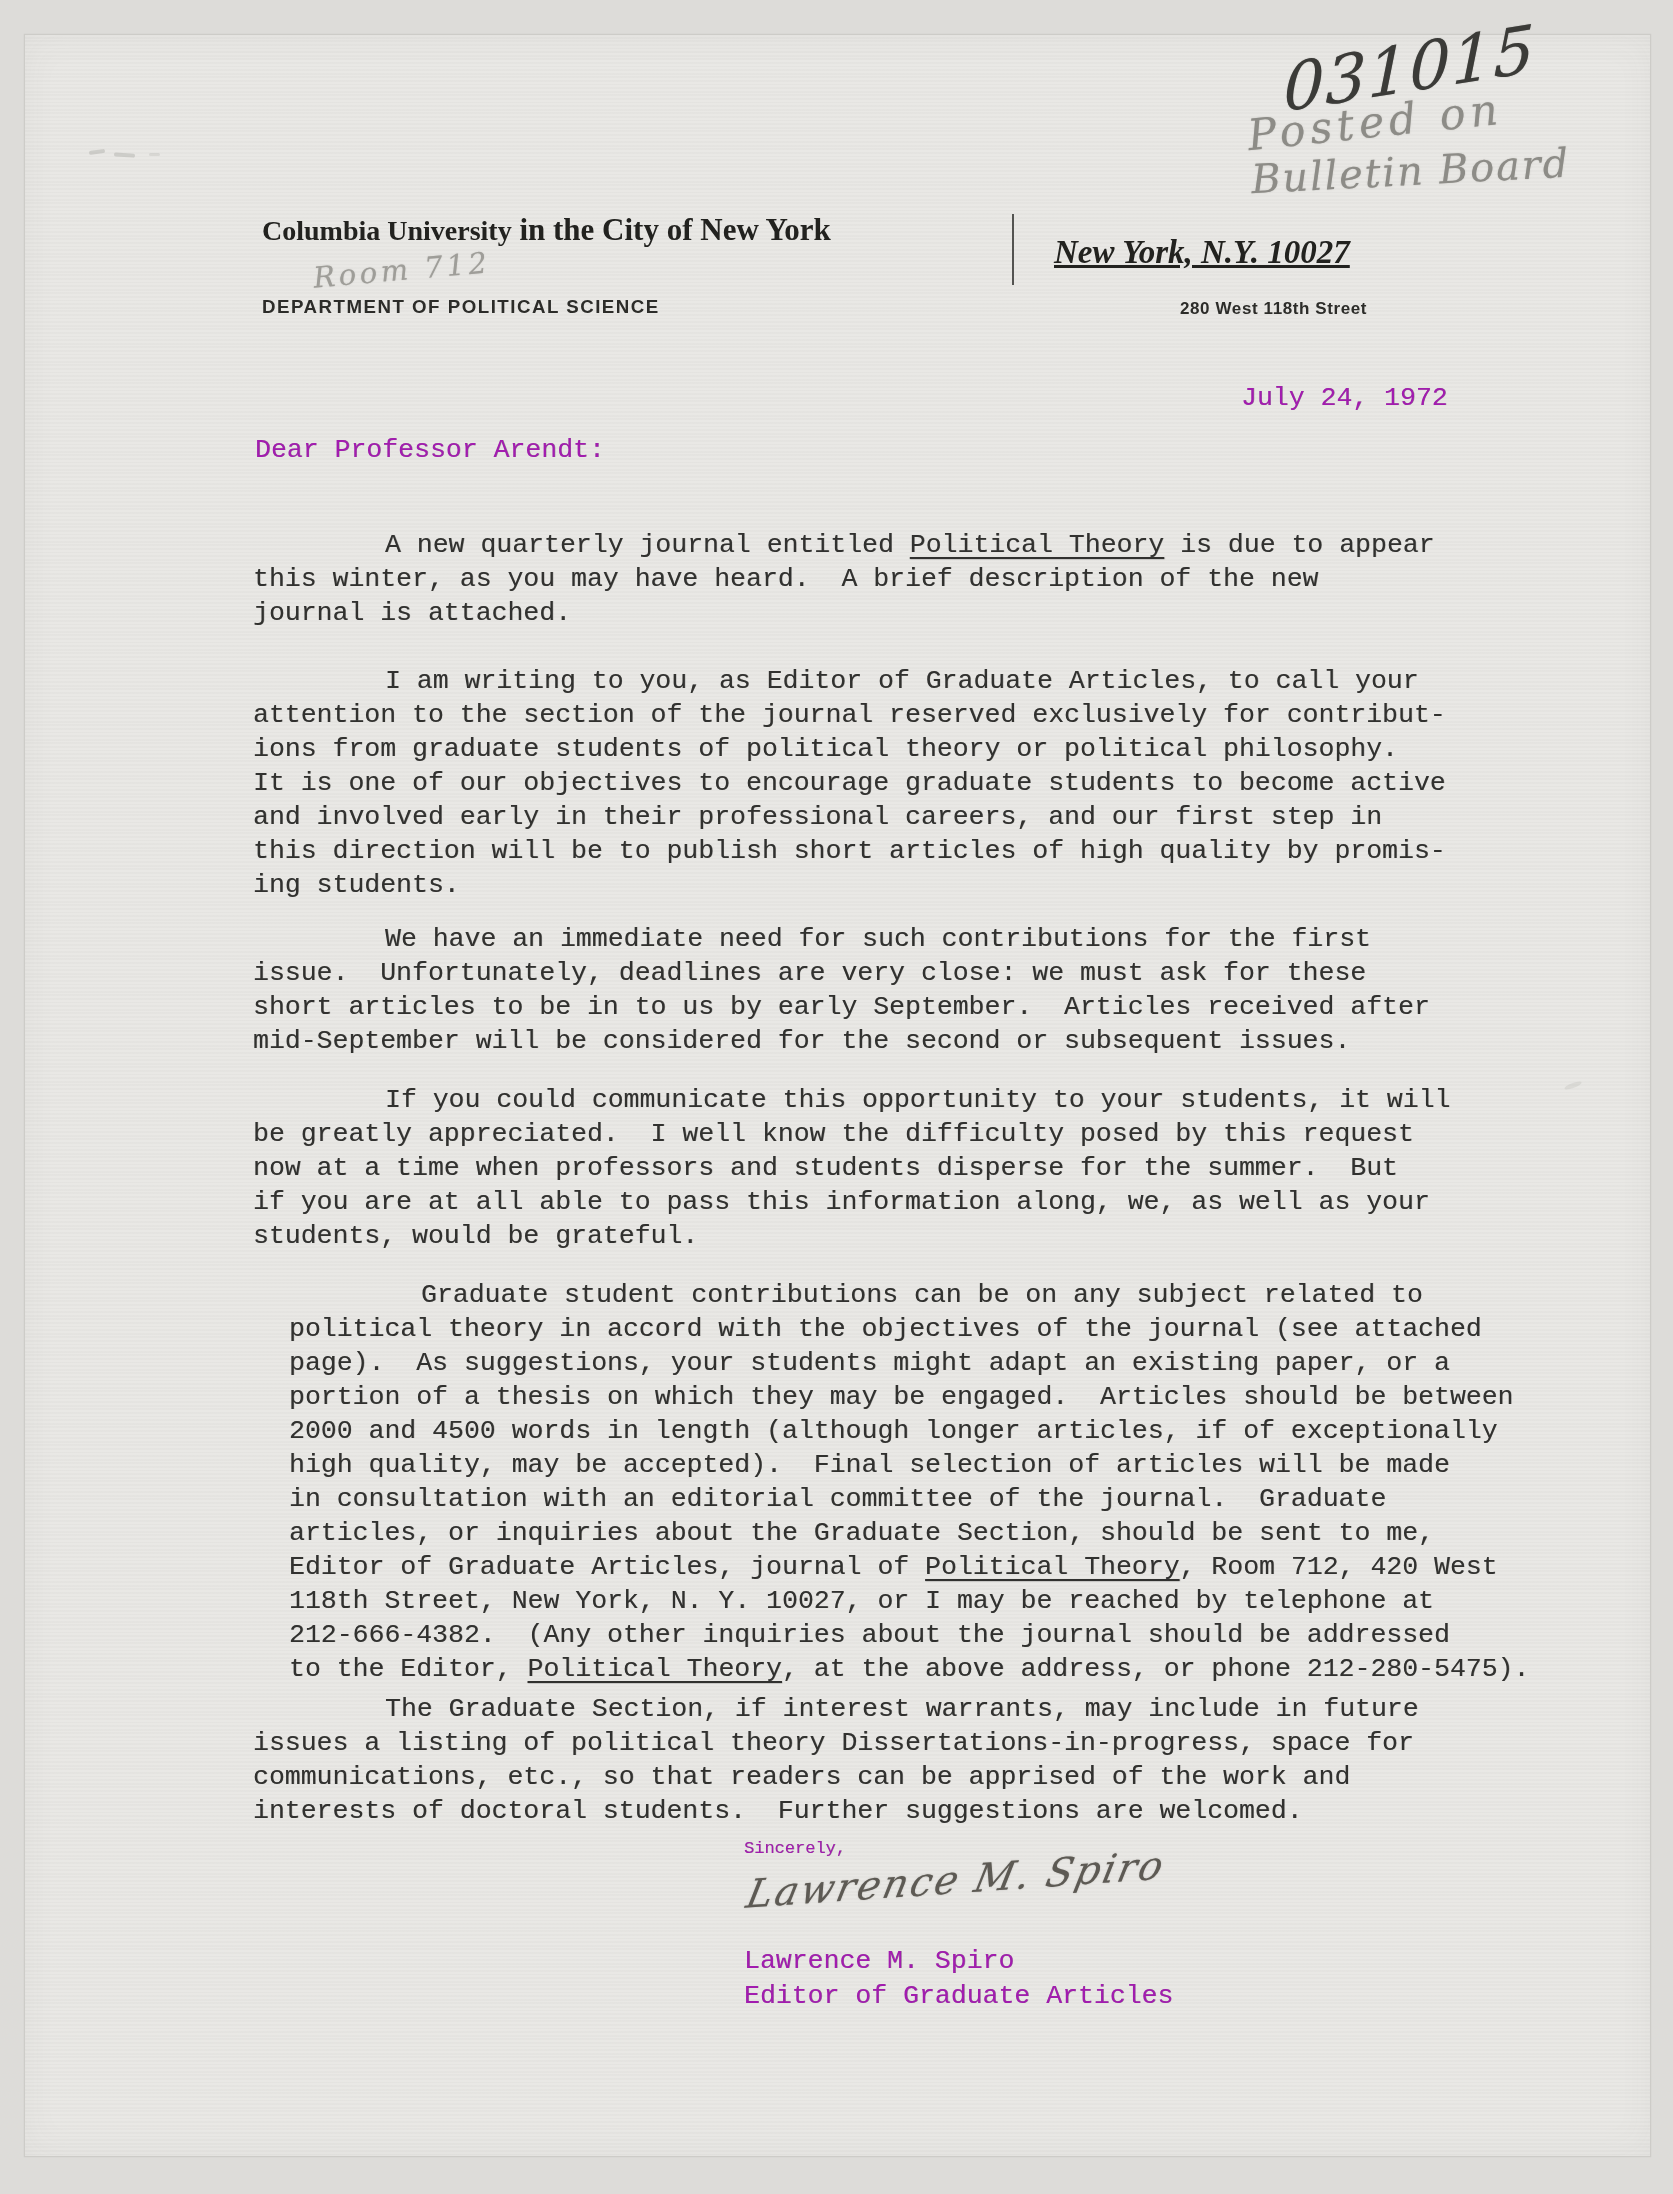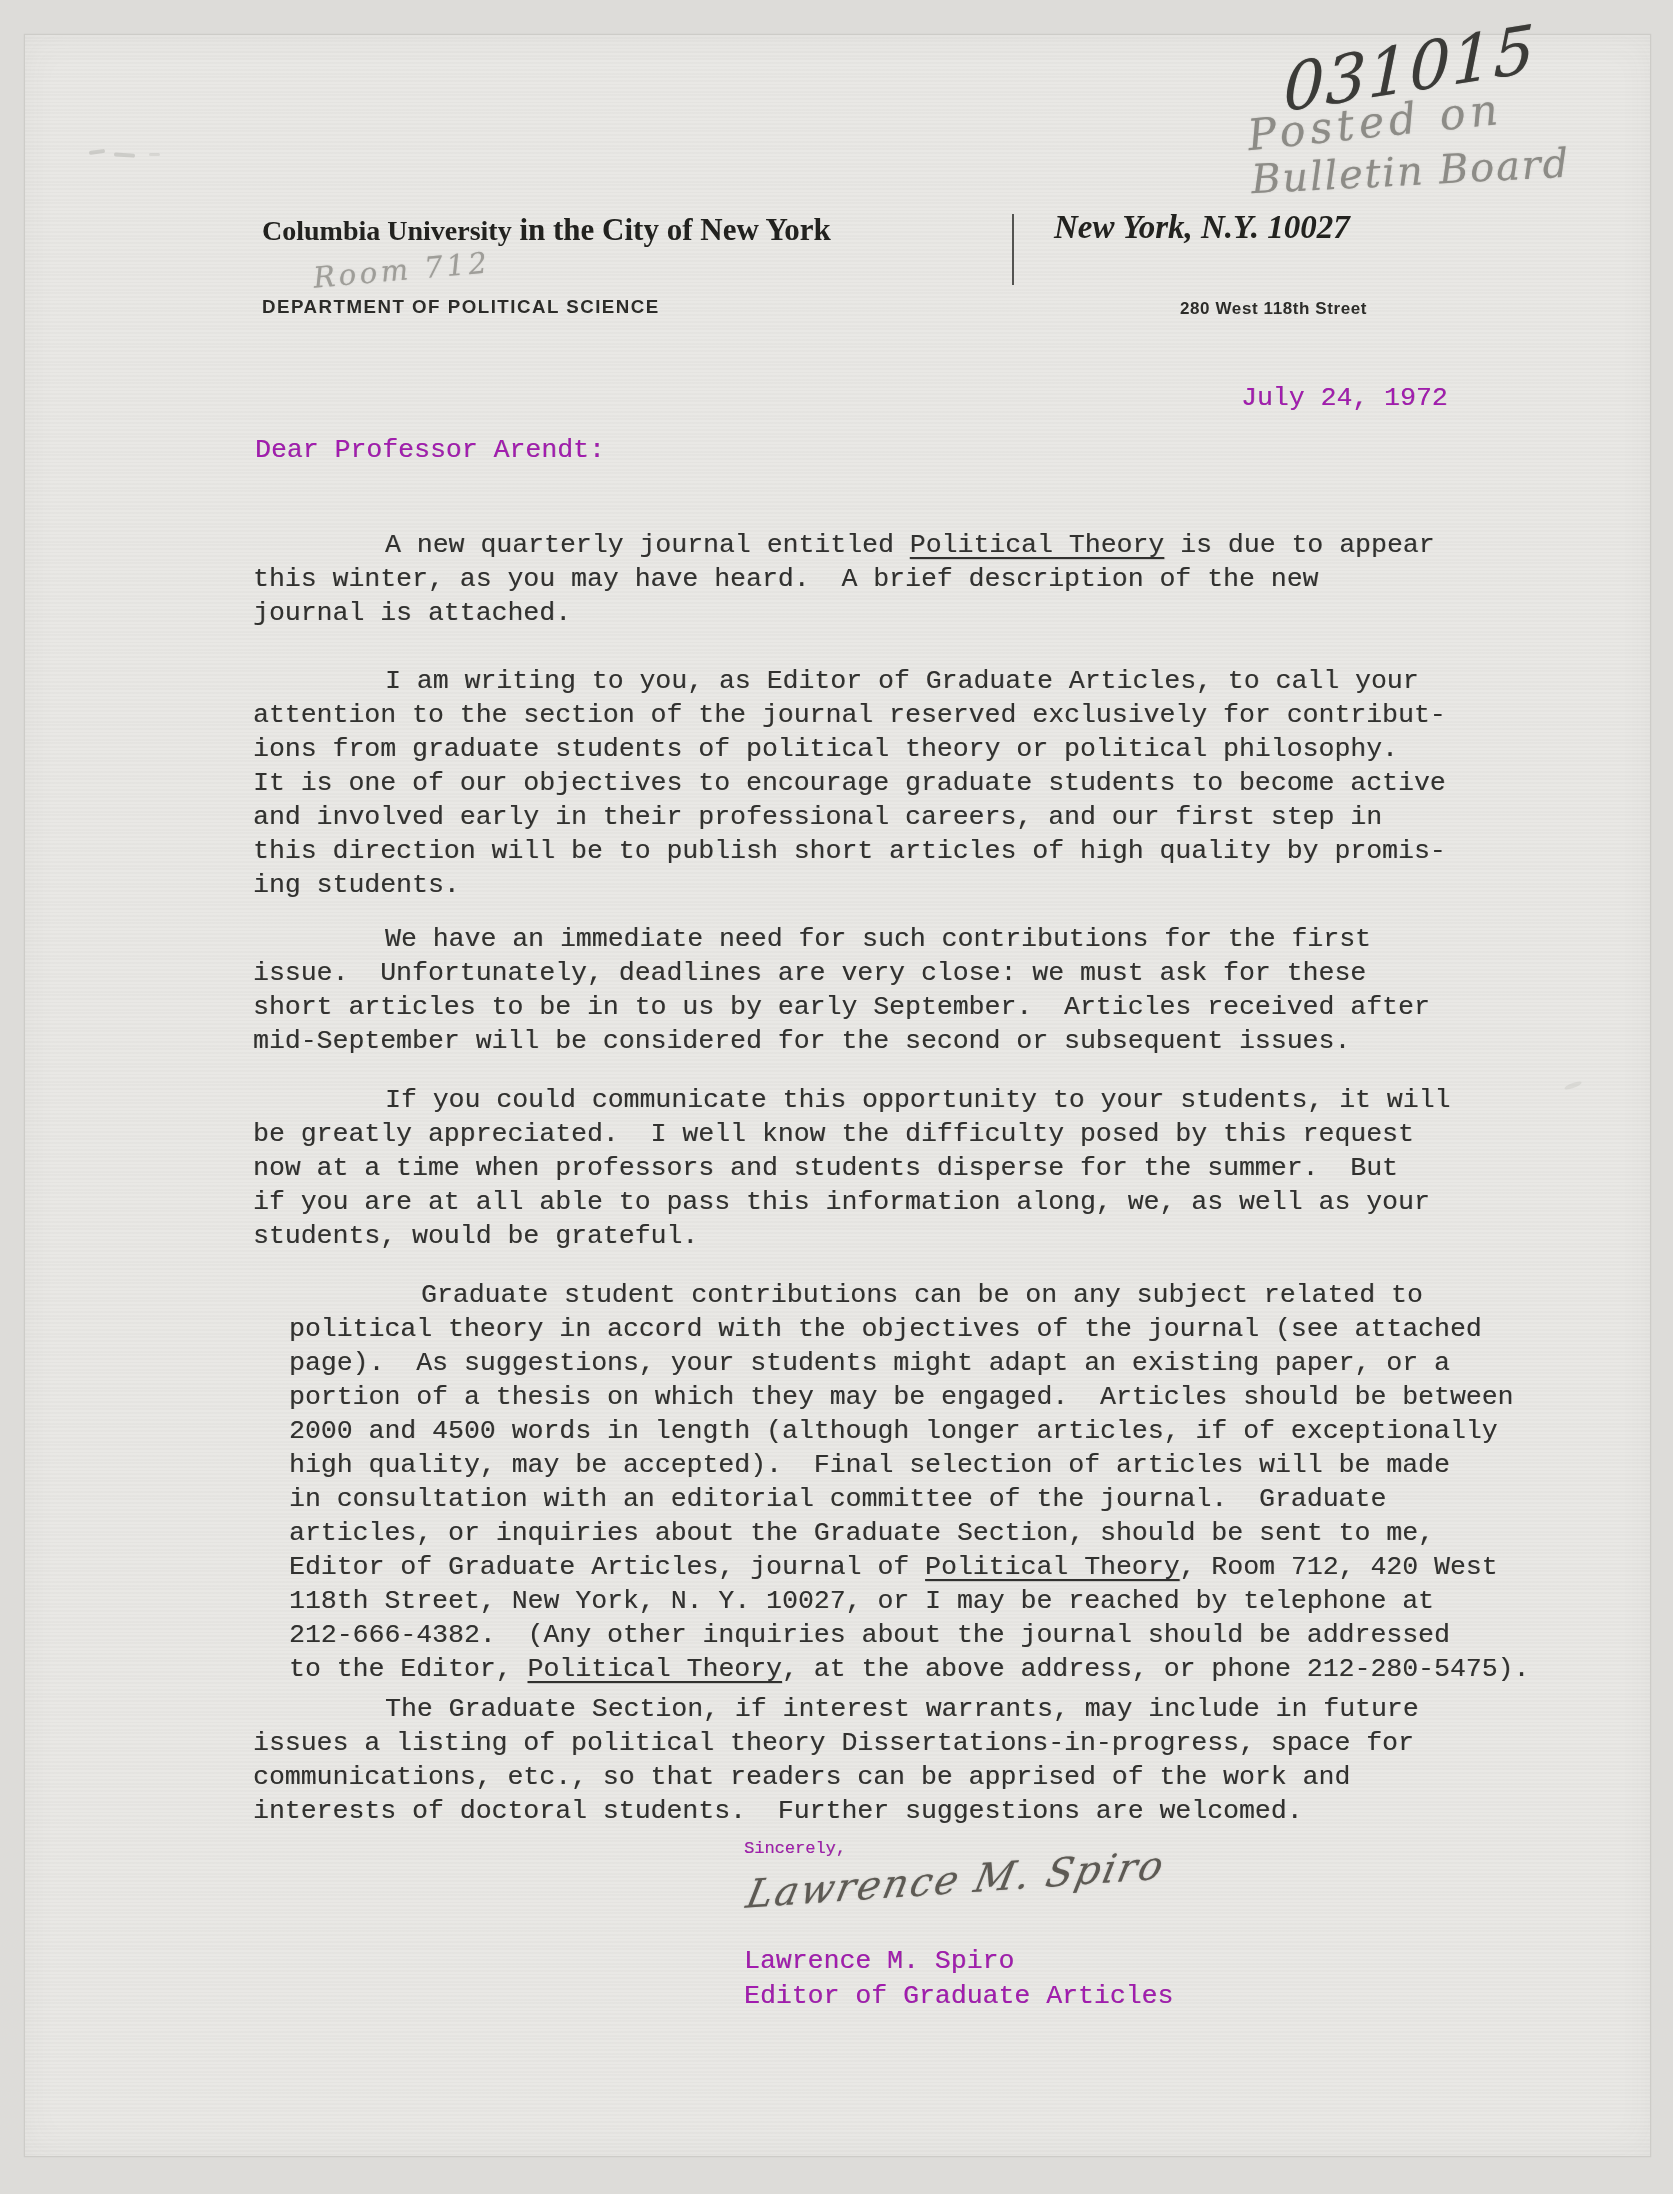--- a/index.html
+++ b/index.html
@@ -41,21 +41,21 @@
   .para:nth-child(4){top:1083px;}
   .para:nth-child(5){top:1278px;margin-left:36px;}
   .para:nth-child(6){top:1692px;}
   .u{text-decoration:underline;text-decoration-thickness:1.8px;text-underline-offset:5.4px;}
   .line-el{position:absolute;}
   
   #lh-name{left:262px;top:212px;font-family:"Liberation Serif", serif;font-weight:bold;color:#22221f;}
   #lh-name .big{font-size:28px;text-align:right;}
   #lh-name .small{font-size:31px;}
   #lh-divider{left:1012px;top:214px;width:2.4px;height:71px;background:#3a3a37;opacity:.85;}
-  #lh-city{left:1054px;top:209px;font-family:"Liberation Serif", serif;font-style:italic;font-weight:bold;font-size:33px;color:#22221f;}
+  #lh-city{left:1054px;top:234px;font-family:"Liberation Serif", serif;font-style:italic;font-weight:bold;font-size:33px;color:#22221f;text-decoration:underline;}
   #lh-dept{left:262px;top:296px;font-size:18.7px;font-weight:bold;letter-spacing:1.5px;color:#2c2c29;}
   #lh-street{left:1180px;top:299px;font-size:17px;font-weight:bold;letter-spacing:0.6px;color:#2c2c29;}
   
   #date-line{left:1241px;top:383px;font-size:26.5px;}
   #salutation{left:255px;top:435px;font-size:26.5px;}
   #closing{left:744px;top:1839px;font-size:17px;}
   #sig-name{left:744px;top:1946px;font-size:26.5px;}
   #sig-title{left:744px;top:1981px;font-size:26.5px;}
   
   .hand{

